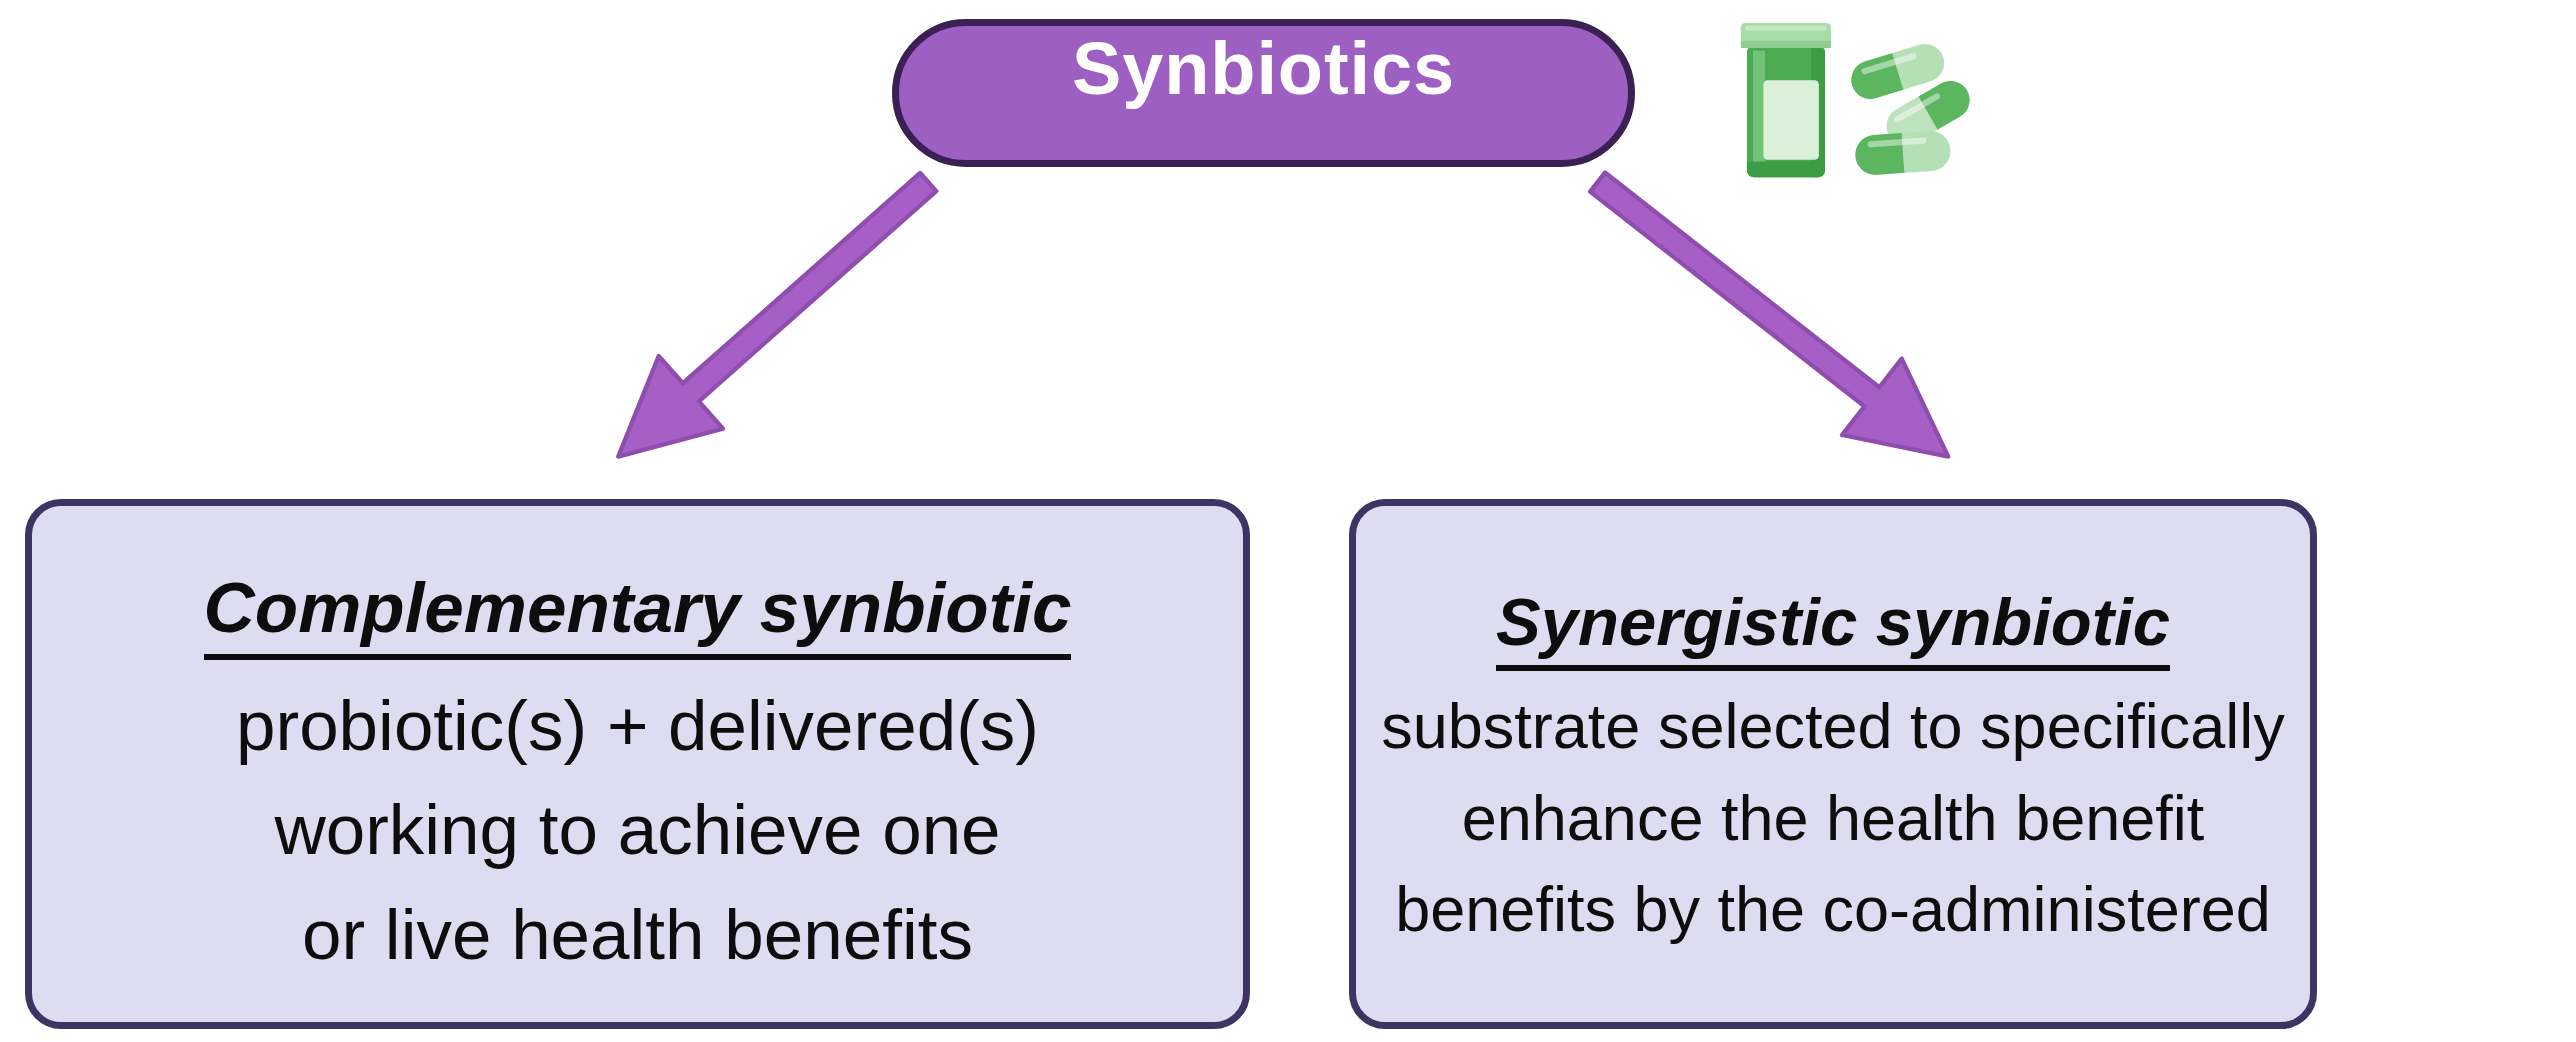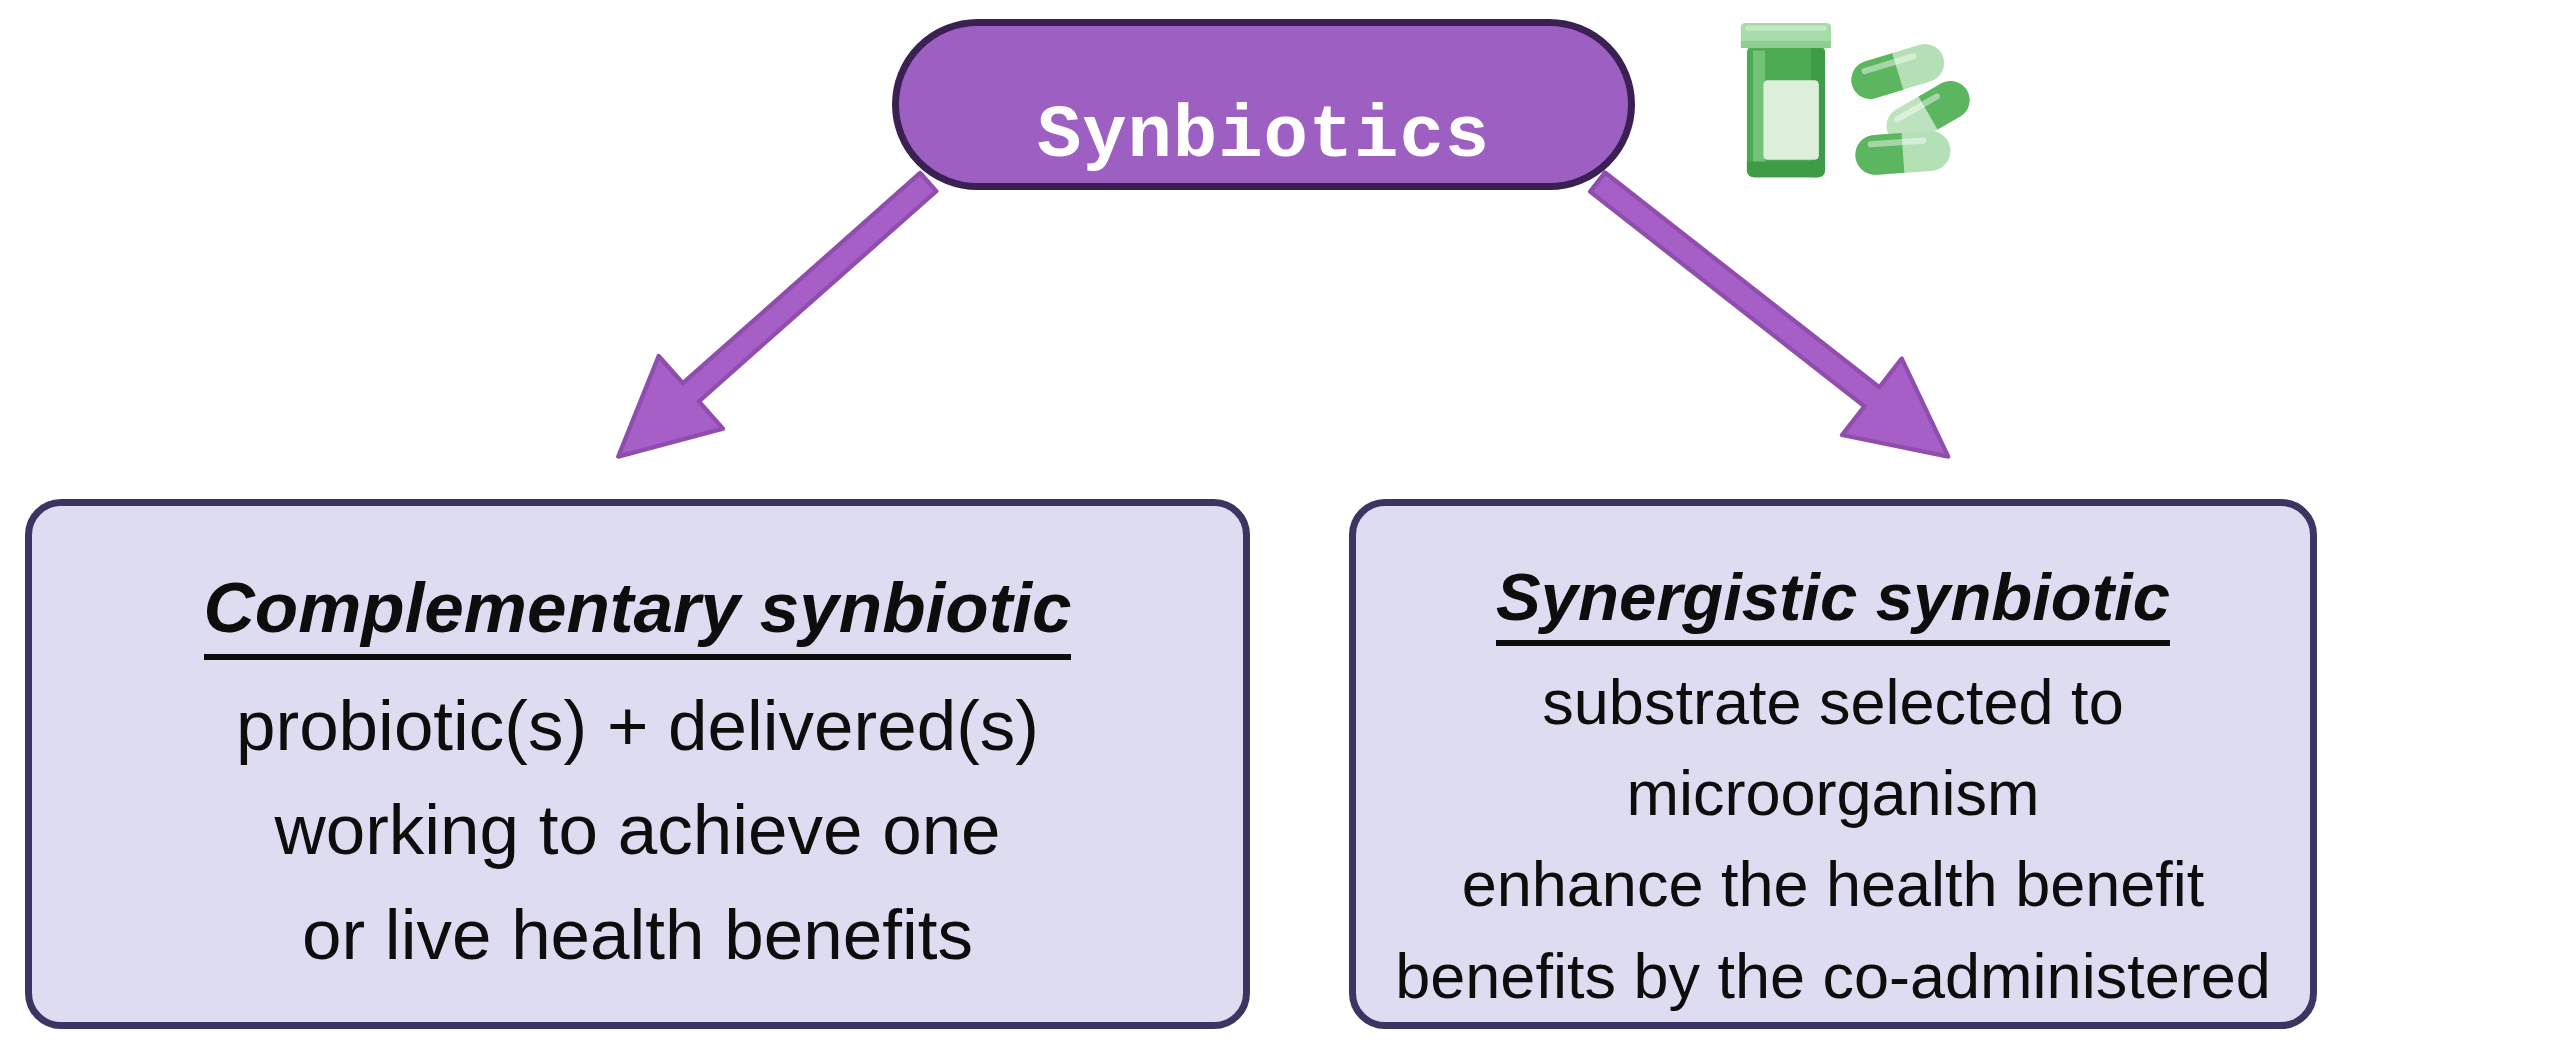--- a/index.html
+++ b/index.html
@@ -19,46 +19,46 @@
     position:relative;
     width:2576px;height:1043px;
     background:#ffffff;
     overflow:hidden;
   }
   .arrow-layer{
     position:absolute;left:0;top:0;width:2576px;height:1043px;
     pointer-events:none;
   }
   .root-node{
-    position:absolute;left:892px;top:19px;width:743px;height:171px;
+    position:absolute;left:892px;top:19px;width:743px;height:148px;
     background:var(--node-fill);
     border:7px solid var(--node-border);
     border-radius:86px;
-    display:flex;align-items:flex-end;justify-content:center;font-family:Liberation Mono, monospace;
+    display:flex;align-items:flex-start;justify-content:center;
   }
   .root-node .label{
     color:var(--node-text);
     font-size:74px;font-weight:700;
     letter-spacing:0.9px;
     padding-bottom:5.2px;
   }
   .icon-group{
     position:absolute;left:1727px;top:15.6px;width:260px;height:169px;
   }
   .def-box{
     position:absolute;top:499px;height:530px;
     background:var(--box-fill);
     border:7.8px solid var(--box-border);
     border-radius:36px;
     display:flex;flex-direction:column;align-items:center;justify-content:center;
     color:var(--box-text);
     text-align:center;
   }
   .def-box.left{left:25px;width:1225px;padding-top:26px;}
-  .def-box.right{left:1349px;width:968px;padding-top:10.4px;justify-content:flex-end;}
+  .def-box.right{left:1349px;width:968px;padding-top:10.4px;}
   .box-title{
     font-weight:700;font-style:italic;
     display:inline-block;
     border-bottom:6px solid currentColor;
     padding-bottom:5.2px;
     line-height:1.15;
   }
   .def-box.left .box-title{font-size:71px;margin-bottom:14px;}
   .def-box.right .box-title{font-size:67px;margin-bottom:10.4px;}
   .def-box.left .box-line{font-size:71px;line-height:1.47;}
@@ -113,19 +113,19 @@
 
   <div class="def-box left">
     <span class="box-title">Complementary synbiotic</span>
     <div class="box-line">probiotic(s) + delivered(s)</div>
     <div class="box-line">working to achieve one</div>
     <div class="box-line">or live health benefits</div>
   </div>
 
   <div class="def-box right">
     <span class="box-title">Synergistic synbiotic</span>
-    <div class="box-line">substrate selected to microorganism</div>
+    <div class="box-line">substrate selected to specifically</div>
     <div class="box-line">enhance the health benefit</div>
     <div class="box-line">benefits by the co-administered</div>
   </div>
 
 </div>
 
 
 </body></html>

